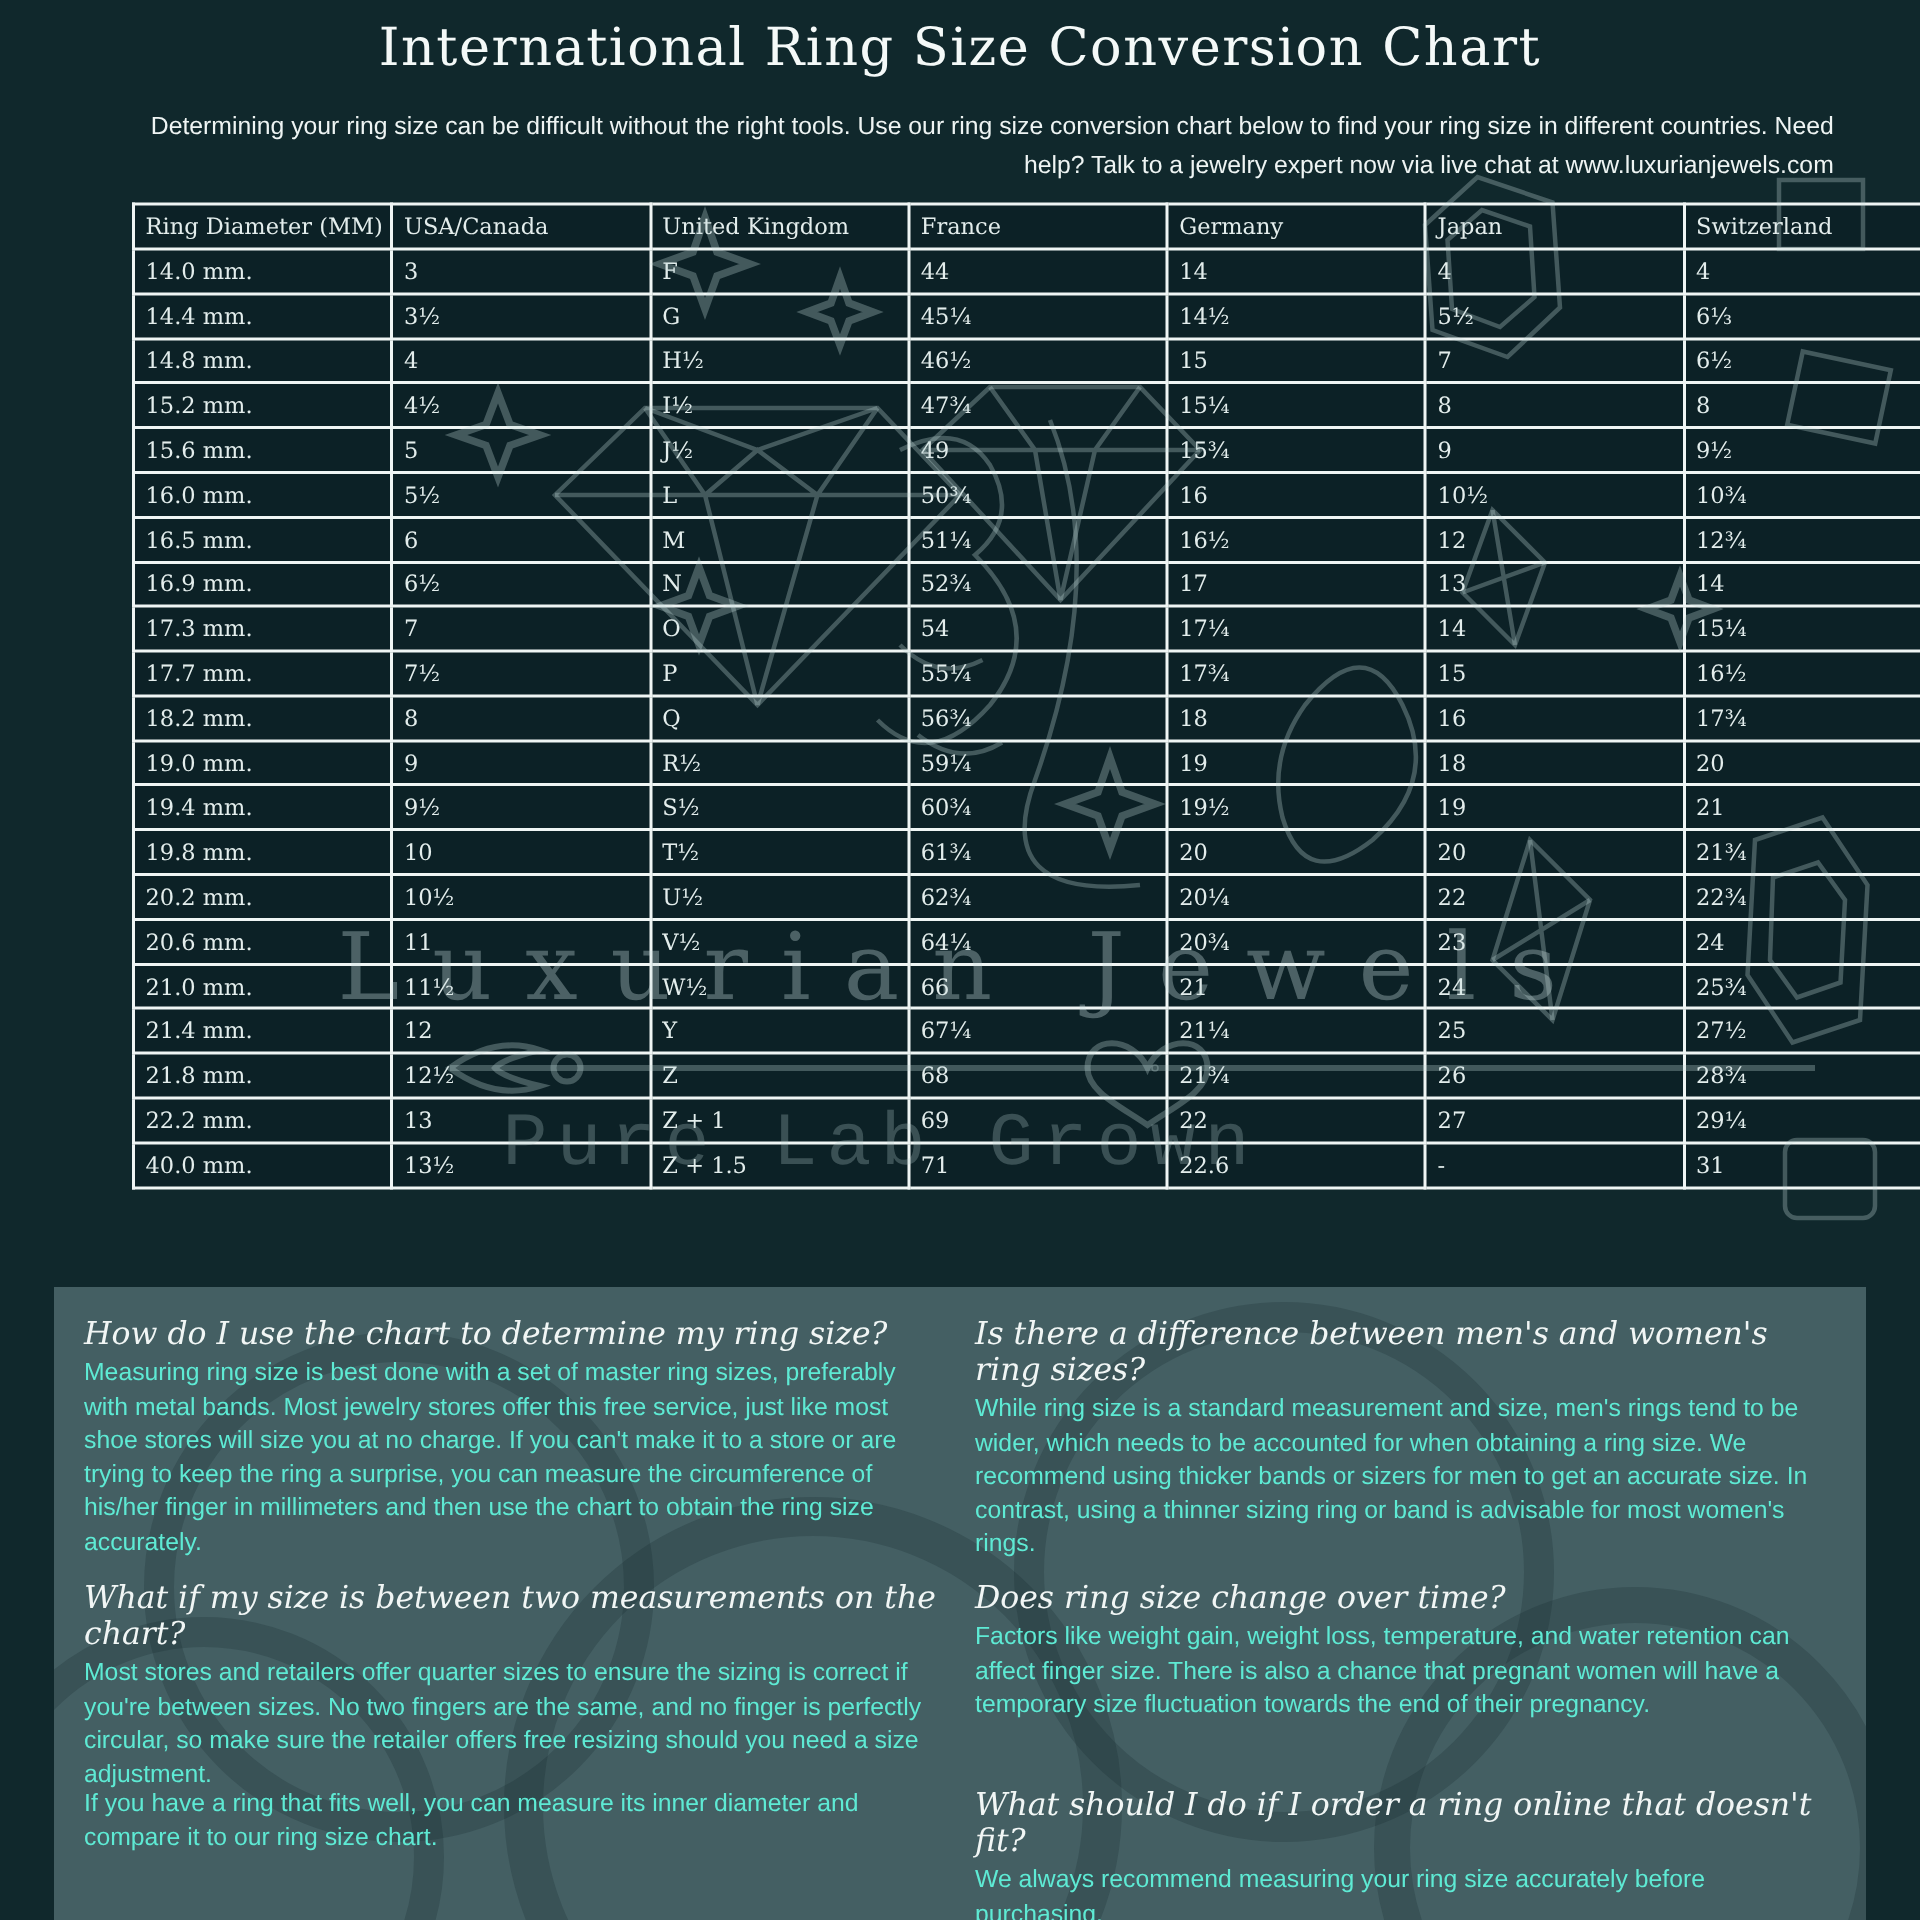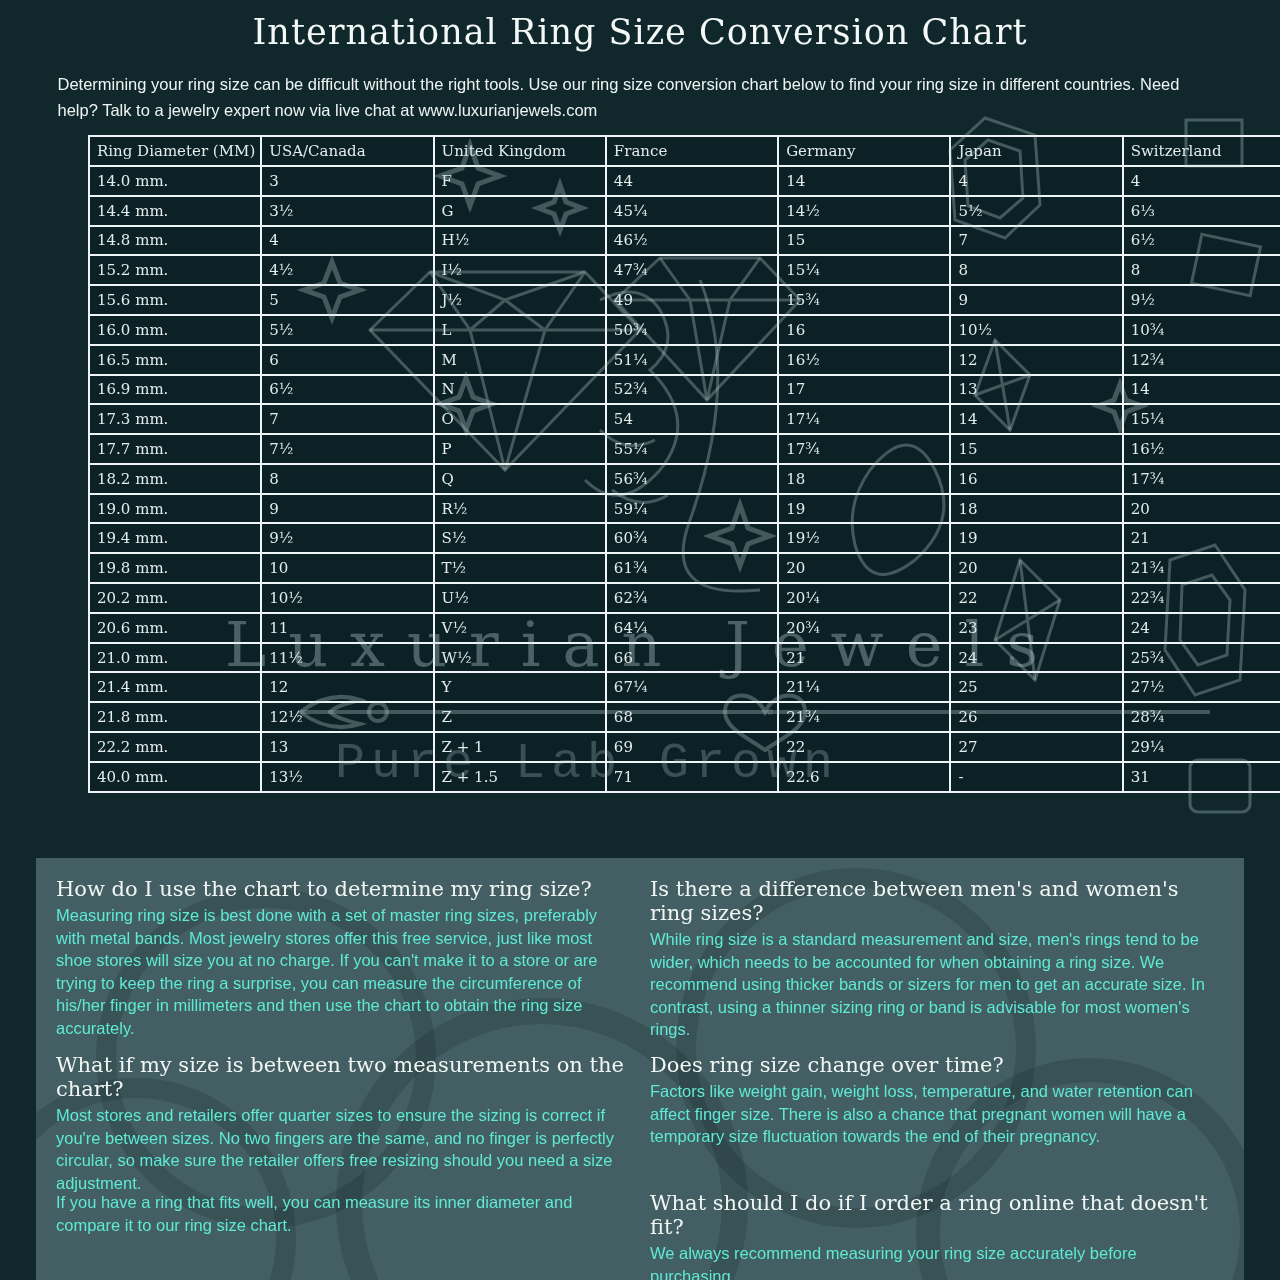--- a/index.html
+++ b/index.html
@@ -15,21 +15,21 @@
   .page-title{
     text-align:center;
     font-family:"DejaVu Serif","Liberation Serif",serif;
     font-size:35px;
     color:#f4f9f8;
     margin:12px 0 20px 0;
     font-weight:normal;
     letter-spacing:1px;
   }
   .page-subtitle{
-    text-align:left;
+    text-align:right;
     font-size:16.5px;
     line-height:1.55;
     color:#eef4f3;
     max-width:1165px;
     margin:0 auto 12px auto;
   }
   
   .table-wrap{
     position:relative;
     width:1104px;
@@ -101,20 +101,21 @@
     column-gap:16px;
     padding:19px 0 0 20px;
     z-index:2;
   }
   .faq-q{
     font-family:"DejaVu Serif","Liberation Serif",serif;
     font-size:21px;
     color:#f1f6f5;
     margin:0 0 3px 0;
     font-weight:normal;
+    font-style:italic;
   }
   .faq-a{
     font-size:16.5px;
     line-height:1.37;
     color:#5eead4;
     margin:0;
     padding-right:14px;
   }
   svg.sketch{position:absolute;left:0;top:0;}
 </style>

